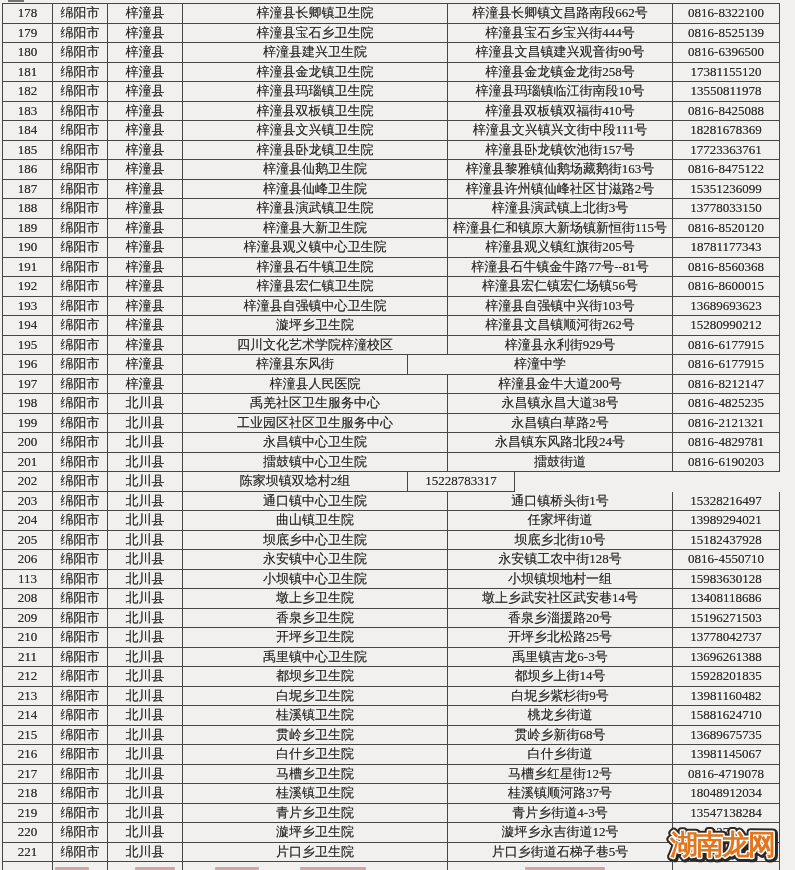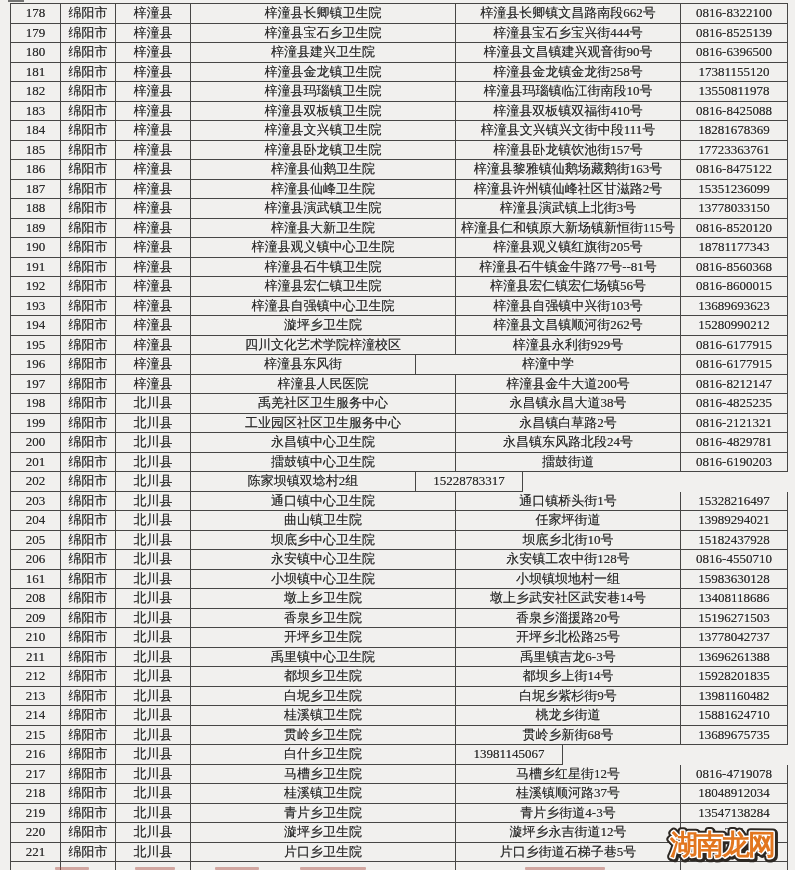--- a/index.html
+++ b/index.html
@@ -9,21 +9,21 @@
     font-family:"Liberation Serif", serif;
   }
   .page {
     position:relative;
     width:795px; height:870px;
     overflow:hidden;
     background:#f1f0ee;
   }
   .doc-table {
     position:absolute;
-    left:10px; top:3px;
+    left:2px; top:3px;
     width:778px;
     border-top:1px solid #474645;
     border-left:1px solid #474645;
     box-sizing:border-box;
   }
   .tr { display:flex; height:19.5px; }
   .tr.partial { height:8px; overflow:hidden; }
   .td {
     box-sizing:border-box;
     border-right:1px solid #474645;
@@ -301,21 +301,21 @@
         </div>
         <div class="tr">
           <div class="td col-no">206</div>
           <div class="td col-city">绵阳市</div>
           <div class="td col-county">北川县</div>
           <div class="td col-org">永安镇中心卫生院</div>
           <div class="td col-address">永安镇工农中街128号</div>
           <div class="td col-phone">0816-4550710</div>
         </div>
         <div class="tr">
-          <div class="td col-no">161</div>
+          <div class="td col-no">113</div>
           <div class="td col-city">绵阳市</div>
           <div class="td col-county">北川县</div>
           <div class="td col-org">小坝镇中心卫生院</div>
           <div class="td col-address">小坝镇坝地村一组</div>
           <div class="td col-phone">15983630128</div>
         </div>
         <div class="tr">
           <div class="td col-no">208</div>
           <div class="td col-city">绵阳市</div>
           <div class="td col-county">北川县</div>
@@ -377,20 +377,21 @@
           <div class="td col-county">北川县</div>
           <div class="td col-org">贯岭乡卫生院</div>
           <div class="td col-address">贯岭乡新街68号</div>
           <div class="td col-phone">13689675735</div>
         </div>
         <div class="tr">
           <div class="td col-no">216</div>
           <div class="td col-city">绵阳市</div>
           <div class="td col-county">北川县</div>
           <div class="td col-org">白什乡卫生院</div>
+          <div class="td col-address">白什乡街道</div>
           <div class="td col-phone">13981145067</div>
         </div>
         <div class="tr">
           <div class="td col-no">217</div>
           <div class="td col-city">绵阳市</div>
           <div class="td col-county">北川县</div>
           <div class="td col-org">马槽乡卫生院</div>
           <div class="td col-address">马槽乡红星街12号</div>
           <div class="td col-phone">0816-4719078</div>
         </div>

